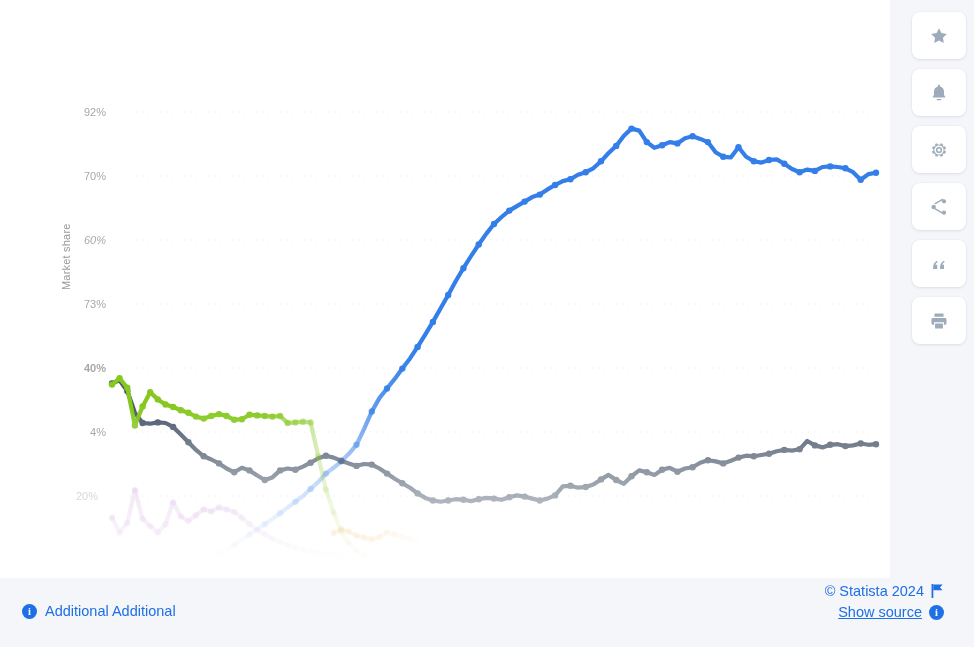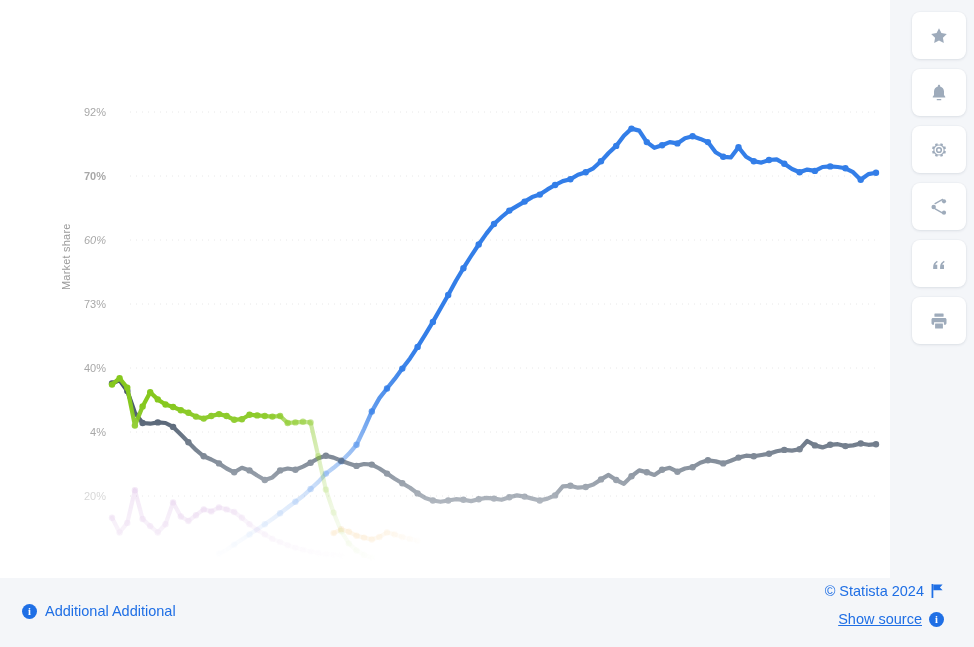--- a/index.html
+++ b/index.html
@@ -59,21 +59,21 @@
 
   
   .footer { position: absolute; left: 0; top: 578px; width: 974px; height: 69px; }
   .addinfo {
     position: absolute; left: 22px; top: 25px;
     display: flex; align-items: center; gap: 8px;
     color: #1f6fe5; font-size: 14.5px; cursor: pointer;
   }
   .right-foot {
     position: absolute; right: 30px; top: 0;
-    display: flex; flex-direction: column; align-items: flex-end; gap: 12px;
+    display: flex; flex-direction: column; align-items: flex-end; gap: 5px;
     padding-top: 5px;
   }
   .copy-row, .source-row {
     display: flex; align-items: center; gap: 7px;
     color: #1f6fe5; font-size: 14.5px;
   }
   .source-row { cursor: pointer; text-decoration: underline; }
   .info-dot {
     width: 15px; height: 15px; border-radius: 50%;
     background: #1f6fe5; color: #fff;
@@ -321,26 +321,26 @@
             <circle cx="402.3" cy="537.0" r="3.2" fill="url(#g4)"></circle>
             <circle cx="410.0" cy="538.9" r="3.2" fill="url(#g4)"></circle>
             <circle cx="417.6" cy="540.8" r="3.2" fill="url(#g4)"></circle>
           </g>
         </svg>
     </div>
 
     <div class="ylabel">Market share</div>
 
     <div class="ytick" style="left:72px; top:106px;">92%</div>
-    <div class="ytick" style="left:72px; top:170px;font-weight:bold;">70%</div>
+    <div class="ytick" style="left:72px; top:170px;">70%</div>
     <div class="ytick" style="left:72px; top:234px;font-style:italic;">60%</div>
     <div class="ytick" style="left:72px; top:298px;">73%</div>
-    <div class="ytick" style="left:72px; top:362px;">40%</div>
+    <div class="ytick" style="left:72px; top:362px;font-weight:bold;">40%</div>
     <div class="ytick" style="left:72px; top:426px;">4%</div>
-    <div class="ytick" style="left:72px; top:490px; opacity:.45;">20%</div>
+    <div class="ytick" style="left:64px; top:490px; opacity:.45;">20%</div>
   </div>
 
   <div class="rail">
 
     <div class="rail-btn">
       <span>
         <svg width="20" height="20" viewBox="0 0 24 24">
             <path class="ic" d="M12 2.6l2.9 5.9 6.5.95-4.7 4.58 1.1 6.47L12 17.45l-5.8 3.05 1.1-6.47L2.6 9.45l6.5-.95L12 2.6z"></path>
           </svg>
       </span>

